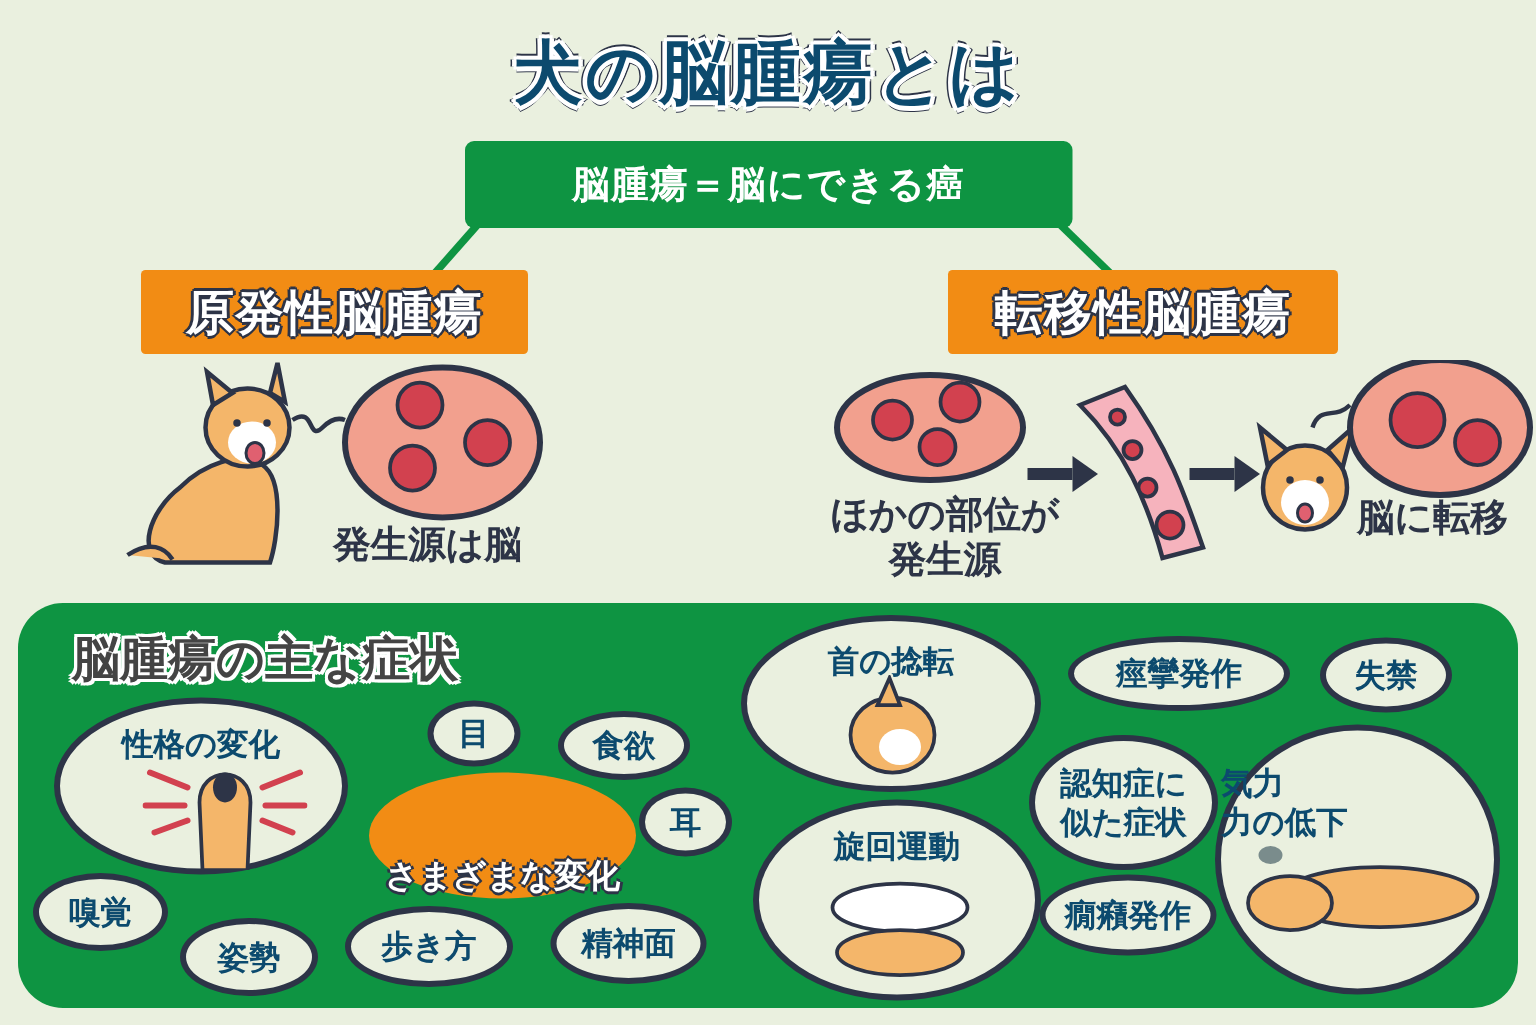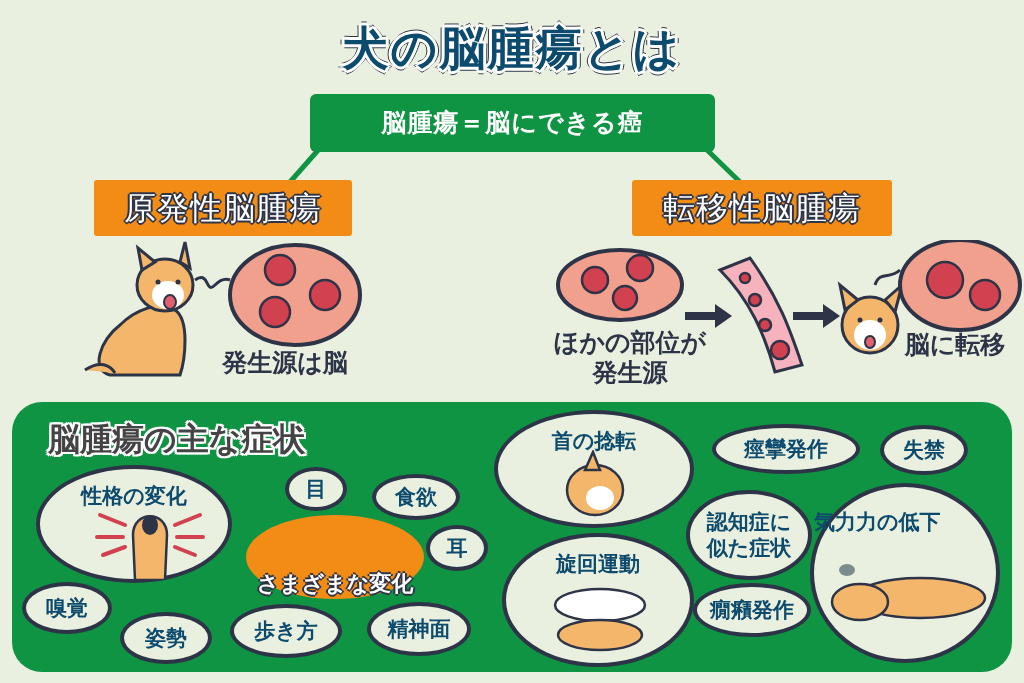--- a/index.html
+++ b/index.html
@@ -1,21 +1,21 @@
 <!DOCTYPE html>
 <html><head>
 <meta charset="utf-8">
 <style>
   html,body{margin:0;padding:0;}
   body{width:1024px;height:683px;background:#eaf0df;position:relative;overflow:hidden;font-family:"DejaVu Sans",sans-serif;color:#2d3447;}
   .abs{position:absolute;}
   .title{left:0;width:1024px;top:18px;text-align:center;font-size:46px;font-weight:bold;color:#0c4a6e;
     text-shadow:3px 0 #fff,-3px 0 #fff,0 3px #fff,0 -3px #fff,2px 2px #fff,-2px -2px #fff,2px -2px #fff,-2px 2px #fff, 4px 0 #2d3447,-4px 0 #2d3447,0 4px #2d3447,0 -4px #2d3447;letter-spacing:2px;}
   .def{left:310px;top:94px;width:405px;height:58px;background:#0e9442;border-radius:6px;color:#fff;font-size:25px;font-weight:bold;text-align:center;line-height:58px;letter-spacing:1px;}
-  .cat{background:#f28c14;height:56px;color:#fff;font-size:32px;font-weight:normal;line-height:56px;text-align:center;border-radius:3px;
+  .cat{background:#f28c14;height:56px;color:#fff;font-size:32px;font-weight:bold;line-height:56px;text-align:center;border-radius:3px;
     text-shadow:2px 0 #2d3447,-2px 0 #2d3447,0 2px #2d3447,0 -2px #2d3447,1px 1px #2d3447,-1px -1px #2d3447,1px -1px #2d3447,-1px 1px #2d3447;letter-spacing:1px;}
   .lbl{font-size:25px;font-weight:bold;color:#2d3447;line-height:1.2;text-align:center;}
   .panel{left:12px;top:402px;width:1000px;height:270px;background:#0e9442;border-radius:30px;}
   .panel-title{left:48px;top:418px;font-size:32px;font-weight:bold;color:#444;
     text-shadow:2px 0 #fff,-2px 0 #fff,0 2px #fff,0 -2px #fff,2px 2px #fff,-2px -2px #fff,2px -2px #fff,-2px 2px #fff;}
   .bub{position:absolute;background:#eaf0df;border:4px solid #2d3447;border-radius:50%;box-sizing:border-box;display:flex;align-items:center;justify-content:center;font-size:21px;font-weight:bold;color:#0c4a6e;text-align:center;line-height:1.25;}
   .bub.top{align-items:flex-start;padding-top:14px;}
   .orange{position:absolute;background:#f28c14;border-radius:50%;display:flex;align-items:flex-end;justify-content:center;color:#fff;font-size:22px;font-weight:bold;
     text-shadow:2px 0 #2d3447,-2px 0 #2d3447,0 2px #2d3447,0 -2px #2d3447;}
   .cell{fill:#d2414f;stroke:#2d3447;stroke-width:2.5;}
@@ -144,21 +144,21 @@
 <div class="bub" style="left:686px;top:490px;width:126px;height:90px;flex-direction:column;">
   <span>認知症に</span>
   <span>似た症状</span>
 </div>
 <div class="bub top" style="left:502px;top:533px;width:192px;height:134px;">
     <span>旋回運動</span>
   </div>
 <div class="bub" style="left:693px;top:583px;width:118px;height:54px;">
     <span>癇癪発作</span>
   </div>
-<div class="bub top" style="left:810px;top:483px;width:190px;height:180px;justify-content:flex-start;padding-top:22px;">
+<div class="bub top" style="left:810px;top:483px;width:190px;height:180px;flex-direction:column;justify-content:flex-start;padding-top:22px;">
   <span>気力</span>
   <span>力の低下</span>
 </div>
 
 <svg class="abs" style="left:95px;top:495px;" width="110" height="85">
   <g stroke="#d2414f" stroke-width="4" stroke-linecap="round">
     <line x1="5" y1="20" x2="30" y2="30"></line>
       <line x1="2" y1="42" x2="28" y2="42"></line>
       <line x1="8" y1="60" x2="30" y2="52"></line>
     <line x1="105" y1="20" x2="80" y2="30"></line>

